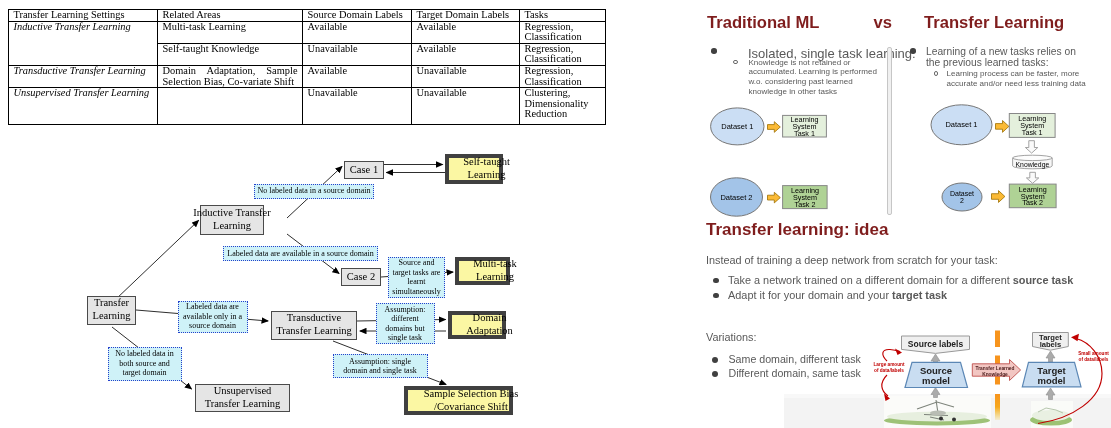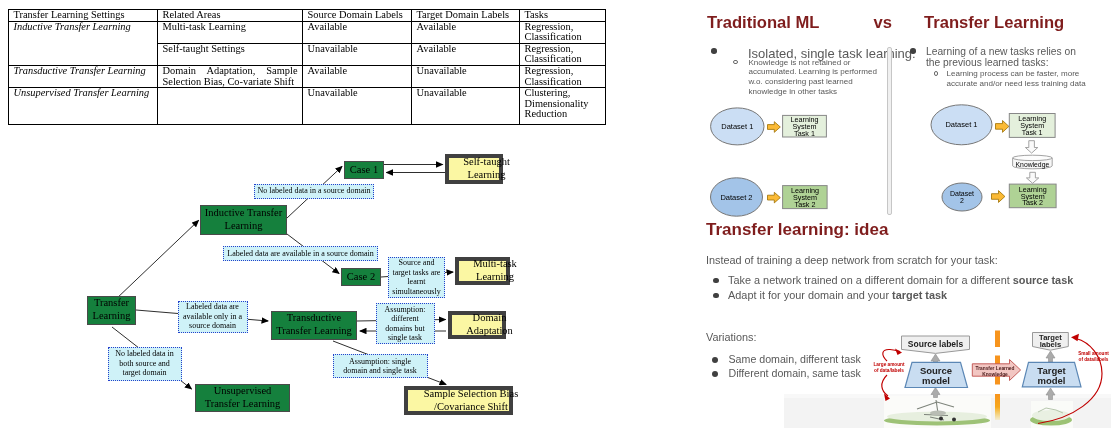--- a/index.html
+++ b/index.html
@@ -5,21 +5,21 @@
   html,body{margin:0;padding:0;background:#fff;}
   #root{position:relative;width:1111px;height:428px;background:#fff;overflow:hidden;font-family:"Liberation Sans",sans-serif;}
   
   #tbl{position:absolute;left:8px;top:9px;border-collapse:collapse;table-layout:fixed;
        font-family:"Liberation Serif",serif;font-size:10.4px;line-height:10.6px;color:#000;}
   #tbl td{border:1px solid #000;vertical-align:top;padding:0 4.5px 0 4.5px;}
   .it{font-style:italic;}
   
   .fb{position:absolute;display:flex;align-items:center;justify-content:center;text-align:center;
       font-family:"Liberation Serif",serif;color:#000;box-sizing:border-box;white-space:nowrap;}
-  .ob{background:#15803d;border:1px solid #4a4a4a;font-size:10.5px;line-height:12.6px;}
+  .ob{background:#e5e5e5;border:1px solid #4a4a4a;font-size:10.5px;line-height:12.6px;}
   .yb{background:#FBF7A3;border:4px solid #404040;font-size:10.5px;line-height:12.6px;padding-left:25px;}
   .cb{background:#CFF2F8;border:1.6px dotted #2440CC;font-size:8px;line-height:9.5px;}
   
   .blue{color:#7f1d1d;font-weight:bold;}
   .g{color:#595959;white-space:nowrap;}
   .dot{position:absolute;background:#404040;border-radius:50%;}
   .odot{position:absolute;border:0.8px solid #6a6a6a;border-radius:50%;background:#fff;box-sizing:border-box;}
   .abs{position:absolute;}
 </style>
 </head>
@@ -43,21 +43,21 @@
           <td>Tasks</td>
  </tr>
  <tr style="height:21.5px">
    <td class="it" rowspan="2">Inductive Transfer Learning</td>
           <td>Multi-task Learning</td>
           <td>Available</td>
           <td>Available</td>
           <td>Regression,<br>Classification</td>
  </tr>
  <tr style="height:21px">
-   <td>Self-taught Settings</td>
+   <td>Self-taught Knowledge</td>
           <td>Unavailable</td>
           <td>Available</td>
           <td>Regression,<br>Classification</td>
  </tr>
  <tr style="height:22px">
    <td class="it">Transductive Transfer Learning</td>
           <td style="text-align:justify">Domain Adaptation, Sample Selection Bias, Co-variate Shift</td>
           <td>Available</td>
           <td>Unavailable</td>
           <td>Regression,<br>Classification</td>
@@ -87,21 +87,21 @@
   <line x1="384" y1="164.5" x2="442.5" y2="164.5" marker-end="url(#ah)"></line>
   <line x1="445" y1="172.5" x2="386.5" y2="172.5" marker-end="url(#ah)"></line>
   <line x1="381" y1="277" x2="453" y2="272" marker-end="url(#ah)"></line>
   <line x1="357" y1="321" x2="445.5" y2="319.5" marker-end="url(#ah)"></line>
   <line x1="446" y1="331" x2="360" y2="331" marker-end="url(#ah)"></line>
   <line x1="333" y1="341" x2="446" y2="384.5" marker-end="url(#ah)"></line>
  </g>
 </svg>
 
 <div class="fb ob" style="left:87px;top:295.5px;width:49px;height:29px;">Transfer<br>Learning</div>
-<div class="fb ob" style="left:200px;top:205px;width:87px;height:30px;">Inductive Transfer<br>Learning</div>
+<div class="fb ob" style="left:200px;top:205px;width:64px;height:30px;">Inductive Transfer<br>Learning</div>
 <div class="fb ob" style="left:271px;top:310.5px;width:86px;height:29px;">Transductive<br>Transfer Learning</div>
 <div class="fb ob" style="left:195px;top:383.5px;width:95px;height:28px;">Unsupervised<br>Transfer Learning</div>
 <div class="fb ob" style="left:344px;top:161px;width:40px;height:18px;">Case 1</div>
 <div class="fb ob" style="left:341px;top:268px;width:40px;height:18px;">Case 2</div>
 
 <div class="fb yb" style="left:445px;top:154px;width:58px;height:30px;">Self-taught<br>Learning</div>
 <div class="fb yb" style="left:455px;top:257px;width:55px;height:28px;">Multi-task<br>Learning</div>
 <div class="fb yb" style="left:448px;top:311px;width:58px;height:28px;">Domain<br>Adaptation</div>
 <div class="fb yb" style="left:404px;top:386px;width:109px;height:29px;">Sample Selection Bias<br>/Covariance Shift</div>
 

